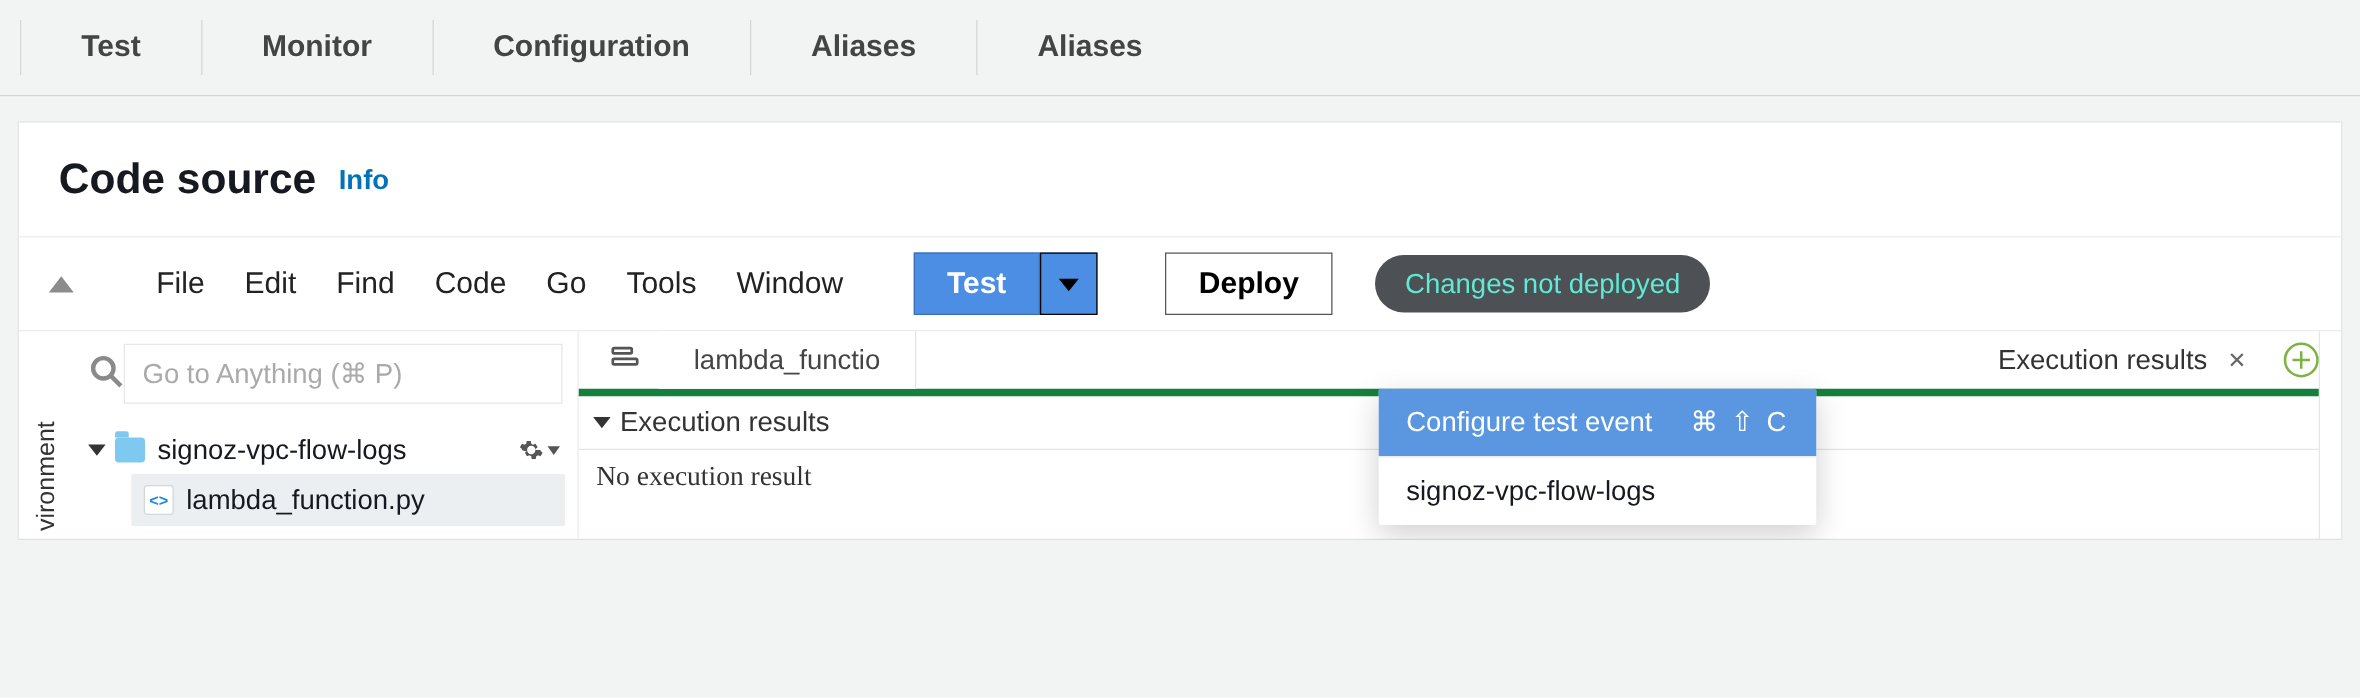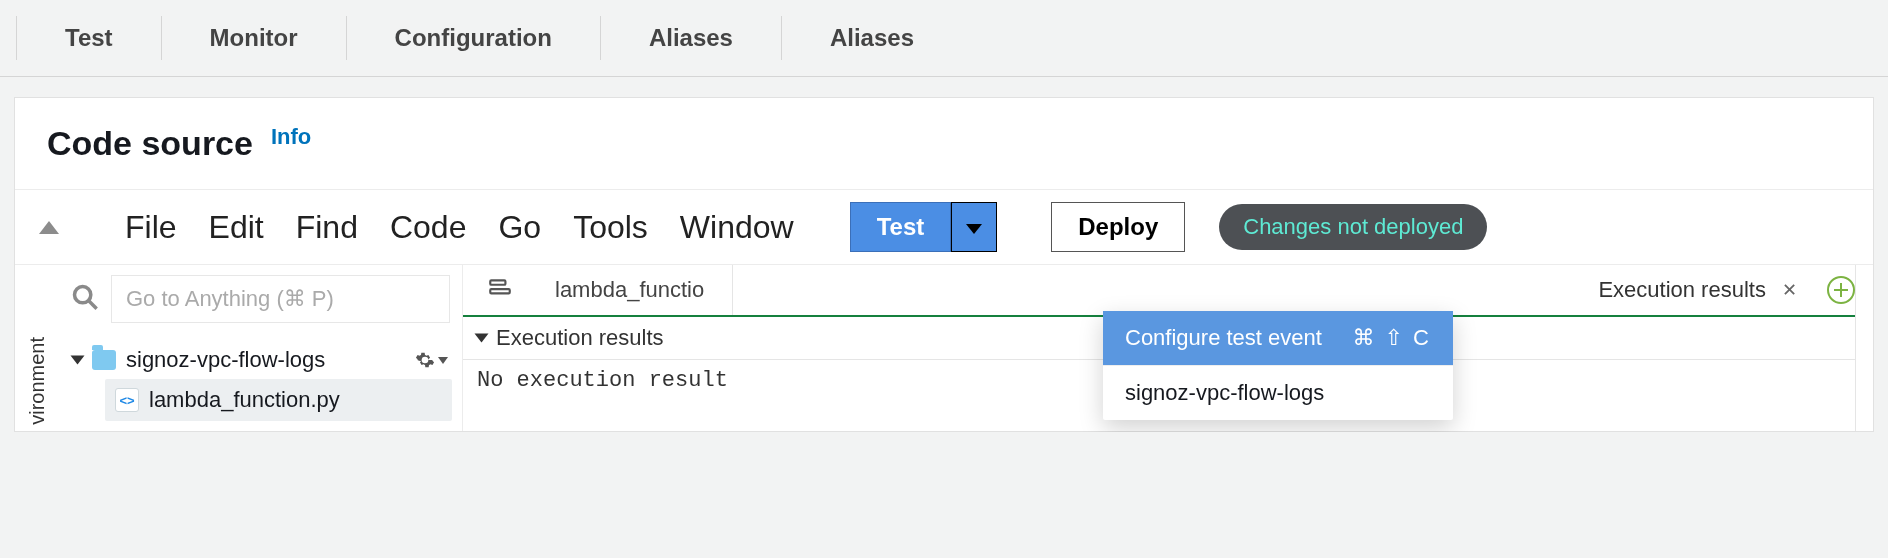--- a/index.html
+++ b/index.html
@@ -5,71 +5,71 @@
 * { box-sizing: border-box; margin: 0; padding: 0; }
 body { font-family: -apple-system, BlinkMacSystemFont, "Segoe UI", Helvetica, Arial, sans-serif; background: #f2f3f3; color: #16191f; width: 1888px; }
 
 .top-tabs { display: flex; align-items: center; background: #f2f3f3; border-bottom: 1px solid #d5d5d5; padding-left: 16px; }
 .top-tab { padding: 24px 48px; font-size: 24px; font-weight: 700; color: #444; cursor: pointer; position: relative; }
 .top-tab.active { color: #0073bb; }
 .top-tab.active::after { content: ""; position: absolute; left: 0; right: 0; bottom: -1px; height: 3px; background: #0073bb; }
 .top-tab-sep { width: 1px; height: 44px; background: #d5d5d5; }
 
 .panel { background: #fff; margin: 20px 14px 0; border: 1px solid #e1e1e1; }
-.panel-header { display: flex; align-items: flex-start; padding: 26px 32px 26px 32px; gap: 18px; }
+.panel-header { display: flex; align-items: center; padding: 26px 32px 26px 32px; gap: 18px; }
 .panel-title { font-size: 34px; font-weight: 800; }
 .info-link { font-size: 22px; font-weight: 700; color: #0073bb; cursor: pointer; }
 
 .toolbar { display: flex; align-items: center; padding: 12px 24px; border-top: 1px solid #ececec; border-bottom: 1px solid #ececec; gap: 20px; position: relative; }
 .arrow-up { width: 0; height: 0; border-left: 10px solid transparent; border-right: 10px solid transparent; border-bottom: 13px solid #8c8c8c; }
-.menu-item { font-size: 32px; color: #222; cursor: pointer; padding: 0 6px; }
+.menu-item { font-size: 24px; color: #222; cursor: pointer; padding: 0 6px; }
 
 .btn-group { display: flex; margin-left: 30px; }
 .btn { font-size: 24px; font-weight: 700; padding: 10px 26px; border: 1px solid #555; background: #fff; cursor: pointer; }
 .btn-test { background: #4b8ee4; color: #fff; border: 1px solid #3b6fb8; }
 .btn-caret { background: #4b8ee4; color: #000; border: 1px solid #000; padding: 10px 14px; }
 .caret-down { display: inline-block; width: 0; height: 0; border-left: 8px solid transparent; border-right: 8px solid transparent; border-top: 10px solid #000; vertical-align: middle; }
 .btn-deploy { margin-left: 34px; }
 .badge { background: #4d5054; color: #5eead4; border-radius: 24px; padding: 10px 24px; font-size: 22px; margin-left: 14px; }
 
 .ide-area { display: flex; position: relative; }
 .vert-label { width: 44px; display: flex; align-items: flex-end; justify-content: center; padding-bottom: 6px; }
 .vert-label span { writing-mode: vertical-rl; transform: rotate(180deg); font-size: 20px; color: #333; }
 
 .left-col { width: 404px; border-right: 1px solid #ececec; }
-.search-row { display: flex; align-items: center; padding: 10px 12px; gap: 12px; }
+.search-row { display: flex; align-items: center; padding: 10px 12px; }
 .search-icon svg { width: 28px; height: 28px; }
 .goto { flex: 1; background: #fff; border: 1px solid #e7e7e7; padding: 10px 14px; font-size: 22px; color: #aaa; }
 
 .tree { padding: 8px 10px 10px 10px; }
 .tree-row { display: flex; align-items: center; gap: 10px; font-size: 22px; padding: 6px 4px; }
 .tri { display: inline-block; width: 0; height: 0; border-top: 7px solid transparent; border-bottom: 7px solid transparent; border-left: 9px solid #333; transform: rotate(90deg); }
 .folder-icon { width: 24px; height: 20px; background: #7fc9f0; border-radius: 3px; position: relative; }
 .folder-icon::before { content: ""; position: absolute; top: -5px; left: 0; width: 11px; height: 5px; background: #7fc9f0; border-radius: 2px 2px 0 0; }
 .gear { margin-left: auto; display: flex; align-items: center; gap: 3px; }
 .gear svg { width: 20px; height: 20px; }
 .gear .mini-caret { width: 0; height: 0; border-left: 5px solid transparent; border-right: 5px solid transparent; border-top: 7px solid #555; }
 .file-row { background: #eceff1; border-radius: 2px; padding: 8px 10px; margin-left: 36px; }
 .py-icon { width: 24px; height: 24px; background: #fff; border: 1px solid #cfd8dc; display: flex; align-items: center; justify-content: center; font-size: 13px; color: #1e88e5; border-radius: 3px; font-weight: 700; }
 
 .editor-col { flex: 1; position: relative; }
-.tabs-row { display: flex; align-items: center; border-bottom: 2px solid #15803d; height: 52px; padding-left: 10px; gap: 0; position: relative; }
+.tabs-row { display: flex; align-items: center; border-bottom: 6px solid #15803d; height: 52px; padding-left: 10px; gap: 0; position: relative; }
 .wrap-icon { padding: 0 14px; }
 .wrap-icon svg { width: 26px; height: 26px; }
 .file-tab { padding: 10px 28px; font-size: 22px; color: #444; border-right: 1px solid #e5e5e5; background: #fff; height: 100%; display: flex; align-items: center; cursor: pointer; }
 .exec-tab { margin-left: auto; display: flex; align-items: center; gap: 10px; padding: 0 10px; font-size: 22px; color: #333; }
 .close-x { font-size: 18px; color: #666; padding: 0 6px; cursor: pointer; }
 .plus-circle { width: 28px; height: 28px; border: 2px solid #7cb342; border-radius: 50%; position: relative; margin-left: 14px; }
 .plus-circle::before, .plus-circle::after { content: ""; position: absolute; background: #7cb342; }
 .plus-circle::before { left: 50%; top: 5px; bottom: 5px; width: 2px; transform: translateX(-50%); }
 .plus-circle::after { top: 50%; left: 5px; right: 5px; height: 2px; transform: translateY(-50%); }
 
 .exec-header { display: flex; align-items: center; gap: 10px; padding: 8px 14px; font-size: 22px; color: #333; border-bottom: 1px solid #e5e5e5; }
 .exec-header .tri { transform: rotate(90deg); }
-.code-line { font-family: Liberation Mono, monospace; font-size: 22px; color: #333; padding: 8px 14px; }
+.code-line { font-family: Liberation Serif, serif; font-size: 22px; color: #333; padding: 8px 14px; }
 
 .dropdown { position: absolute; left: 640px; top: 46px; width: 350px; background: #fff; box-shadow: 0 8px 24px rgba(0,0,0,0.18); z-index: 50; border-radius: 2px; }
 .dropdown-item { display: flex; padding: 14px 22px; font-size: 22px; cursor: pointer; justify-content: space-between; }
 .dropdown-item.hl { background: #5a97e0; color: #fff; }
 .dropdown-item.heading { color: #9a9a9a; cursor: default; }
 .shortcut { font-size: 22px; letter-spacing: 2px; }
 .dd-sep { border-top: 1px solid #eee; margin: 0 0; }
 
 .right-gutter { width: 18px; border-left: 1px solid #e5e5e5; }
 </style>

